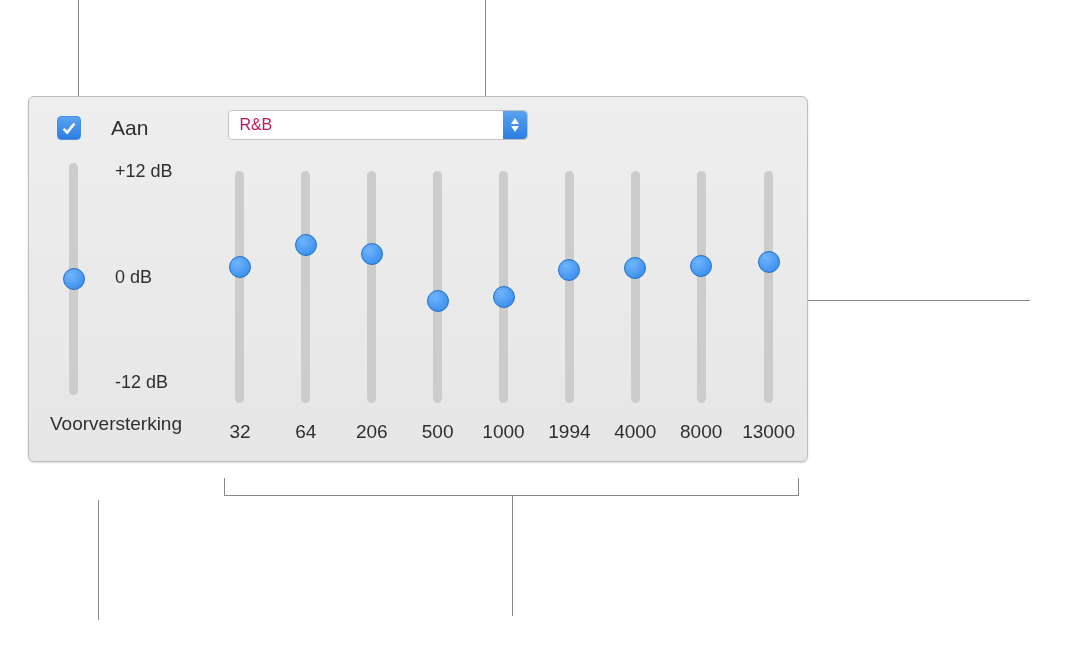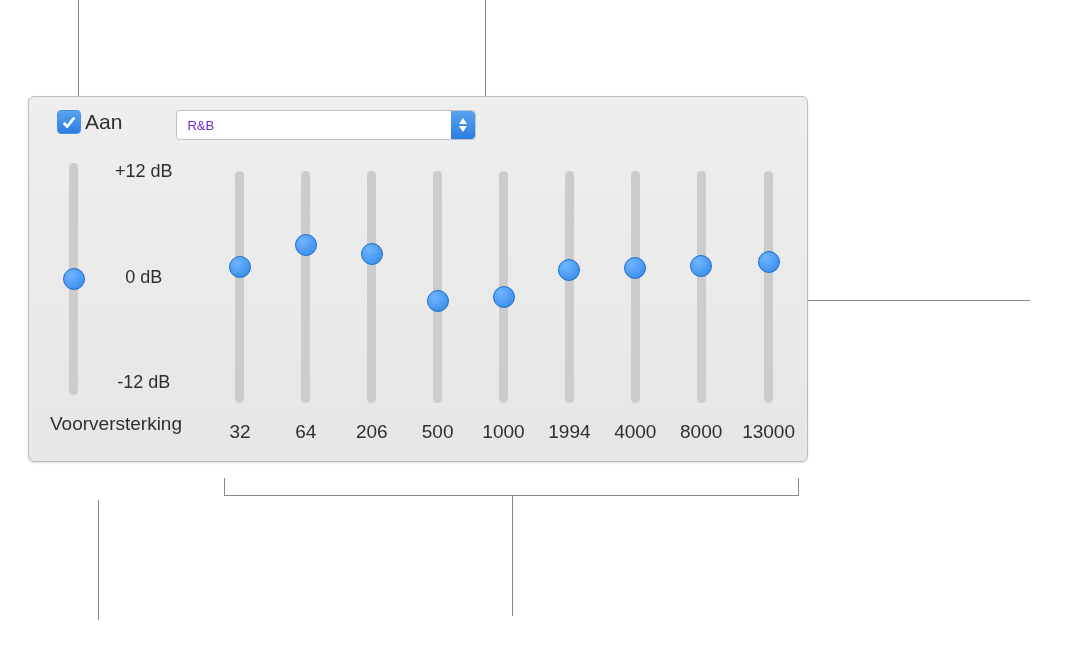--- a/index.html
+++ b/index.html
@@ -49,23 +49,23 @@
 .title {
   position: absolute;
   left: 0; right: 0;
   text-align: center;
   font-size: 17px;
   color: #3a3a3a;
   pointer-events: none;
 }
 .controls-row {
   display: flex;
-  align-items: flex-start;
+  align-items: flex-end;
   padding: 13px 20px 10px 28px;
-  gap: 4px;
+  gap: 30px;
 }
 .checkbox {
   width: 24px;
   height: 24px;
   border: 1px solid #4a90e2;
   border-radius: 4px;
   background: linear-gradient(to bottom, #5aa3f0, #2b7de0);
   display: flex;
   align-items: center;
   justify-content: center;
@@ -83,22 +83,22 @@
   background: #fff;
   border: 1px solid #c2c2c2;
   border-radius: 4px;
   display: flex;
   align-items: center;
   cursor: pointer;
   position: relative;
 }
 .preset-value {
   padding: 0 10px;
-  font-size: 13px;
-  color: #6d28d9;
+  font-size: 16px;
+  color: #be185d;
   flex: 1;
 }
 .preset-arrows {
   width: 24px;
   height: 100%;
   background: linear-gradient(to bottom, #5aa3f0, #2b7de0);
   border-radius: 0 4px 4px 0;
   display: flex;
   flex-direction: column;
   align-items: center;
@@ -120,21 +120,20 @@
 .scale-labels {
   position: absolute;
   left: 86px;
   top: 6px;
   height: 232px;
   display: flex;
   flex-direction: column;
   justify-content: space-between;
   font-size: 18px;
   color: #2f2f2f;
-  text-align: center;
 }
 .slider-track {
   width: 9px;
   height: 232px;
   background: #cccccc;
   border-radius: 5px;
   position: relative;
   margin: 8px 0 0 0;
 }
 .slider-thumb {

